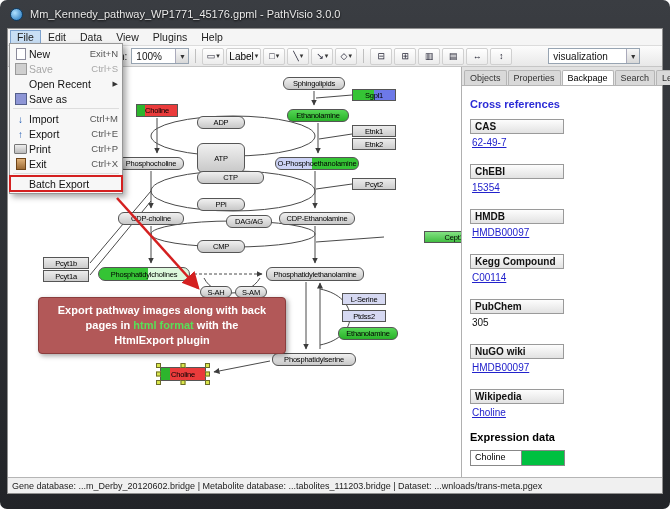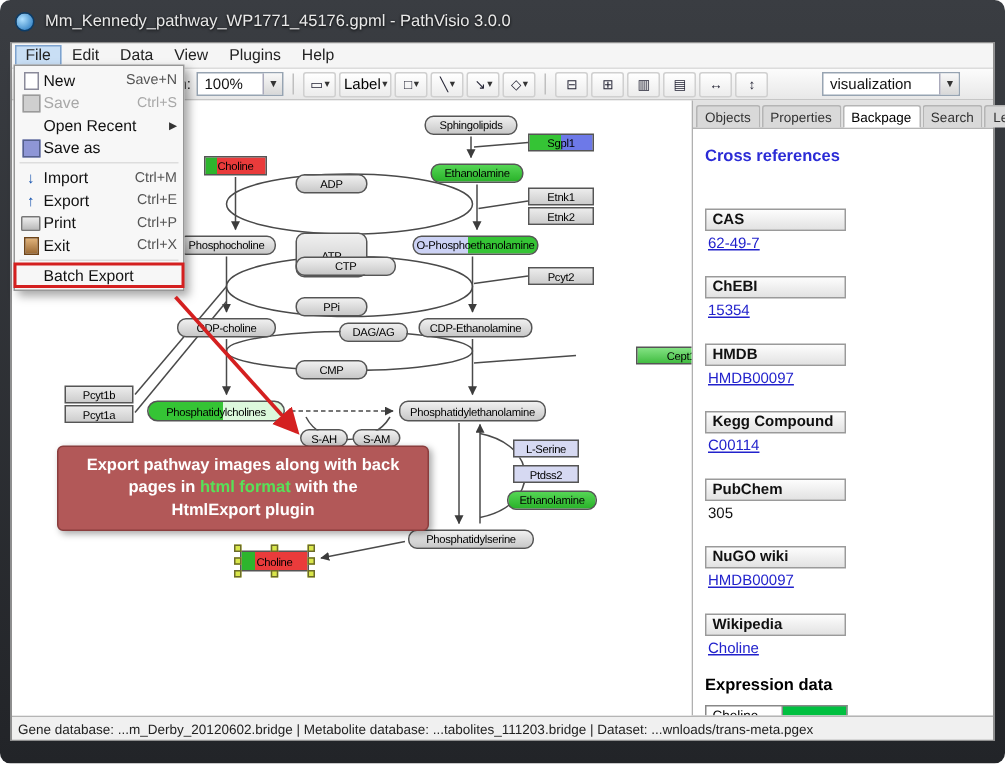--- a/index.html
+++ b/index.html
@@ -60,21 +60,21 @@
   .i-export::before{content:"↑";color:#1a56b0;font-weight:bold;font-size:10px;}
   .i-print{width:11px;height:8px;background:linear-gradient(#eee,#b9b9b9);border:1px solid #777;border-radius:1px;}
   .i-exit{width:8px;height:10px;background:linear-gradient(#e0b27a,#9c6a34);border:1px solid #6e4418;}
   .i-none{width:1px;}
   
   .sidebar{width:200px;flex:0 0 auto;border-left:1px solid #b0b0b0;background:#f0f0f0;display:flex;flex-direction:column;min-height:0;}
   .tabs{display:flex;align-items:flex-end;height:17px;background:#e2e2e2;border-bottom:1px solid #b5b5b5;padding:1px 2px 0;flex:0 0 auto;}
   .tab{font-size:9px;padding:2px 5px;border:1px solid #b5b5b5;border-bottom:none;background:#d9d9d9;margin-right:1px;border-radius:2px 2px 0 0;color:#333;white-space:nowrap;}
   .tab.active{background:#fff;color:#000;}
   .bp{flex:1;background:#fff;padding:8px 8px 4px;overflow:hidden;}
-  .xref-title{color:#2b2bd6;font-weight:bold;font-size:11px;margin:4px 0 26px;}
+  .xref-title{color:#2b2bd6;font-weight:bold;font-size:11px;margin:4px 0 6px;}
   .xref-sec{margin-bottom:13px;}
   .xref-head{display:inline-block;min-width:84px;background:linear-gradient(#fdfdfd,#e2e2e2);border:1px solid #9a9a9a;font-size:10px;font-weight:bold;padding:1px 4px;color:#111;}
   .xref-val{display:block;font-size:10px;margin:3px 0 0 2px;color:#111;text-decoration:none;width:fit-content;}
   a.xref-val{color:#2222cc;text-decoration:underline;}
   .expr-title{font-weight:bold;font-size:11px;margin:2px 0 7px;color:#000;}
   .expr-table{display:flex;}
   .expr-cell{border:1px solid #888;font-size:9px;padding:1px 4px;min-width:42px;height:12px;background:#fff;color:#000;}
   .expr-color{min-width:34px;border-left:none;}
   
   .statusbar{height:15px;border-top:1px solid #b5b5b5;background:#f0f0f0;font-size:9px;color:#222;display:flex;align-items:center;padding:0 4px;white-space:nowrap;overflow:hidden;flex:0 0 auto;}
@@ -209,21 +209,21 @@
         </svg>
 
         <div>
             <div class="node k-m" style="left: 275px; top: 10px; width: 62px; height: 13px;">Sphingolipids</div>
             <div class="node k-gsplit" style="left: 344px; top: 22px; width: 44px; height: 12px;">Sgpl1</div>
             <div class="node k-mr" style="left: 128px; top: 37px; width: 42px; height: 13px;">Choline</div>
             <div class="node k-mg" style="left: 279px; top: 42px; width: 62px; height: 13px;">Ethanolamine</div>
             <div class="node k-m" style="left: 189px; top: 49px; width: 48px; height: 13px;">ADP</div>
             <div class="node k-g" style="left: 344px; top: 58px; width: 44px; height: 12px;">Etnk1</div>
             <div class="node k-g" style="left: 344px; top: 71px; width: 44px; height: 12px;">Etnk2</div>
-            <div class="node k-m" style="left: 189px; top: 88px; width: 48px; height: 30px;">ATP</div>
+            <div class="node k-m" style="left: 189px; top: 76px; width: 48px; height: 30px;">ATP</div>
             <div class="node k-m" style="left: 110px; top: 90px; width: 66px; height: 13px;">Phosphocholine</div>
             <div class="node k-msplit" style="left: 267px; top: 90px; width: 84px; height: 13px;">O-Phosphoethanolamine</div>
             <div class="node k-m" style="left: 189px; top: 104px; width: 67px; height: 13px;">CTP</div>
             <div class="node k-g" style="left: 344px; top: 111px; width: 44px; height: 12px;">Pcyt2</div>
             <div class="node k-m" style="left: 189px; top: 131px; width: 48px; height: 13px;">PPi</div>
             <div class="node k-m" style="left: 110px; top: 145px; width: 66px; height: 13px;">CDP-choline</div>
             <div class="node k-m" style="left: 218px; top: 148px; width: 46px; height: 13px;">DAG/AG</div>
             <div class="node k-m" style="left: 271px; top: 145px; width: 76px; height: 13px;">CDP-Ethanolamine</div>
             <div class="node k-gg" style="left: 376px; top: 164px; width: 60px; height: 12px; margin-left: 40px;">Cept1</div>
             <div class="node k-m" style="left: 189px; top: 173px; width: 48px; height: 13px;">CMP</div>
@@ -281,21 +281,21 @@
     <div class="statusbar">Gene database: ...m_Derby_20120602.bridge | Metabolite database: ...tabolites_111203.bridge | Dataset: ...wnloads/trans-meta.pgex</div>
   </div>
 
   <div class="filemenu">
     <div>
         <div class="fm-item">
           <span class="fm-ic">
             <span class="i-page"></span>
           </span>
           <span class="fm-label">New</span>
-          <span class="fm-sc">Save+N</span>
+          <span class="fm-sc">Exit+N</span>
         </div>
         <div class="fm-item disabled">
           <span class="fm-ic">
             <span class="i-disk"></span>
           </span>
           <span class="fm-label">Save</span>
           <span class="fm-sc">Ctrl+S</span>
         </div>
         <div class="fm-item">
           <span class="fm-ic">

